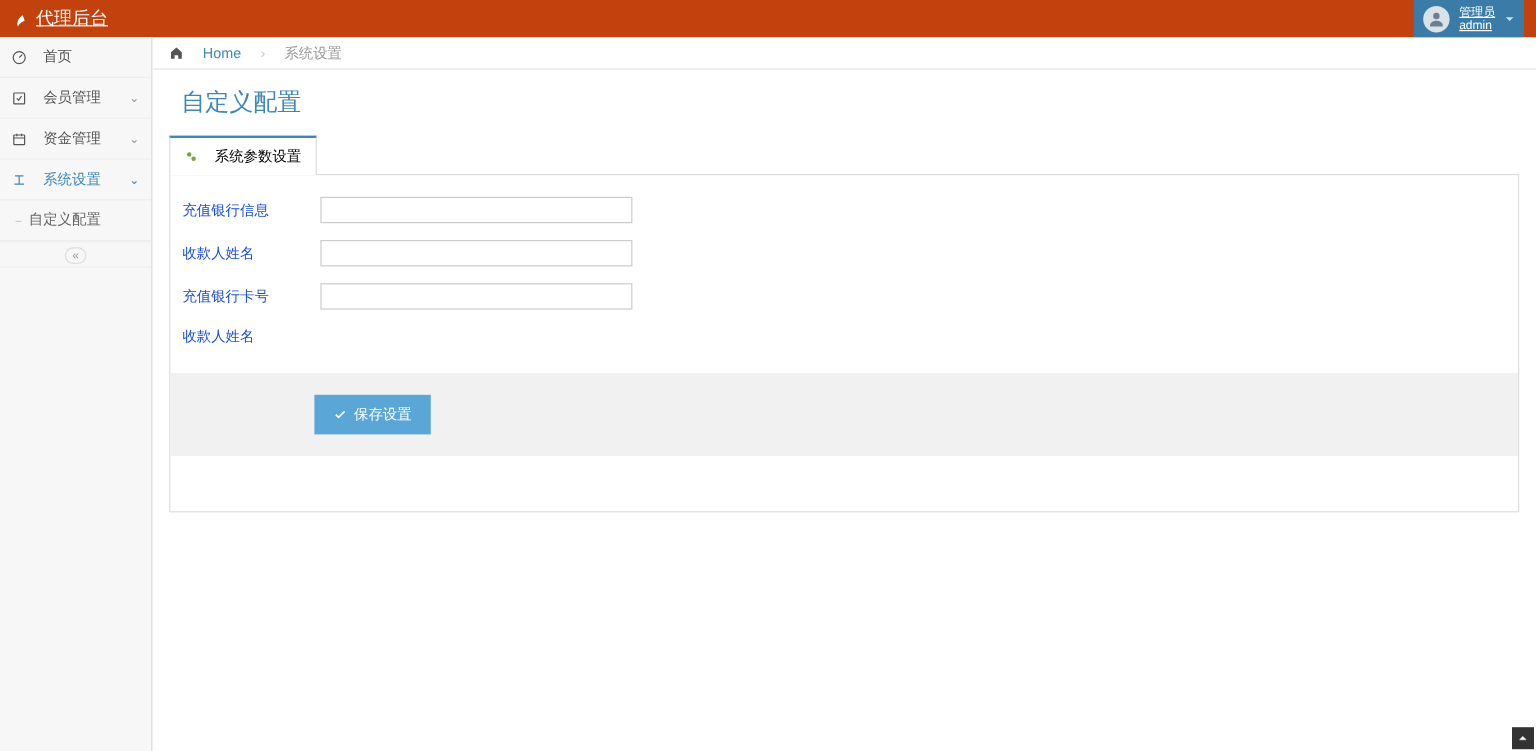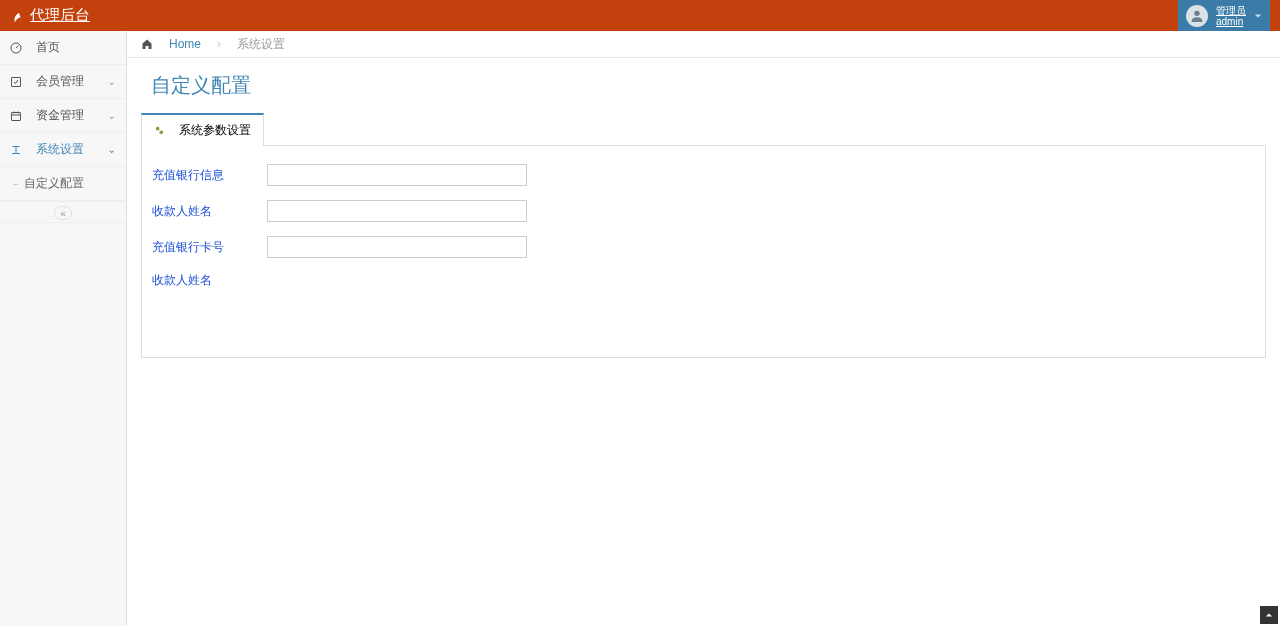--- a/index.html
+++ b/index.html
@@ -177,20 +177,30 @@
           <input class="form-input" type="text" value="" style="">
         </div>
         <div class="form-row">
           <label class="form-label">充值银行卡号</label>
           <input class="form-input" type="text" value="" style="">
         </div>
         <div class="row-file">
           <label class="form-label">收款人姓名</label>
         </div>
 
+        <div class="actions">
+          <button class="btn-primary">
+            <span>
+              <svg width="11" height="11" viewBox="0 0 24 24" fill="none" stroke="#fff" stroke-width="3">
+                  <path d="M4 12l5 5L20 6"></path>
+                </svg>
+            </span>
+            <span>保存设置</span>
+          </button>
+        </div>
         <div class="panel-bottom-space"></div>
       </div>
     </div>
   </div>
 </div>
 
 <div class="scroll-top">
   <span>
     <svg width="8" height="8" viewBox="0 0 10 10" fill="#fff">
         <path d="M1 7l4-4 4 4z"></path>

